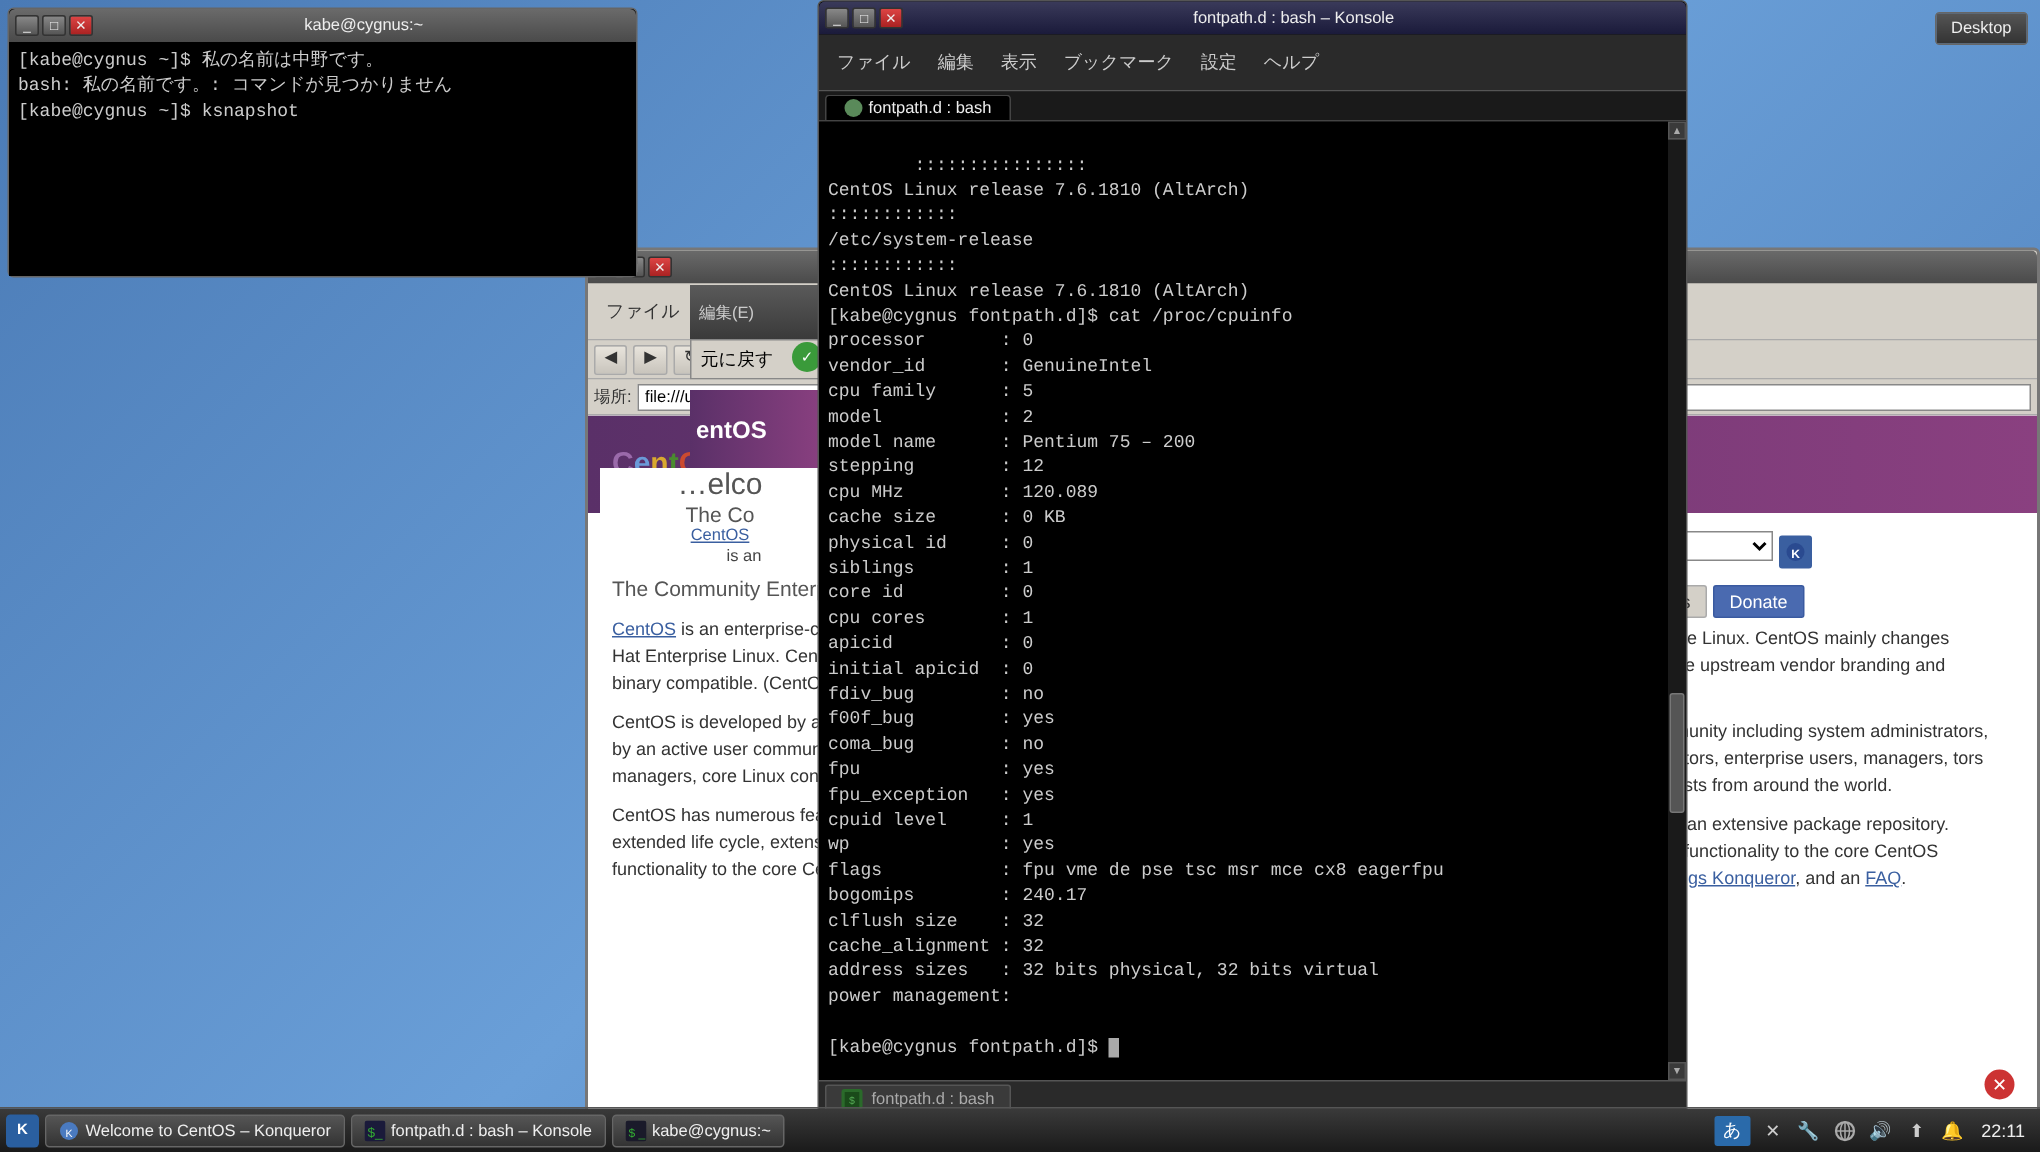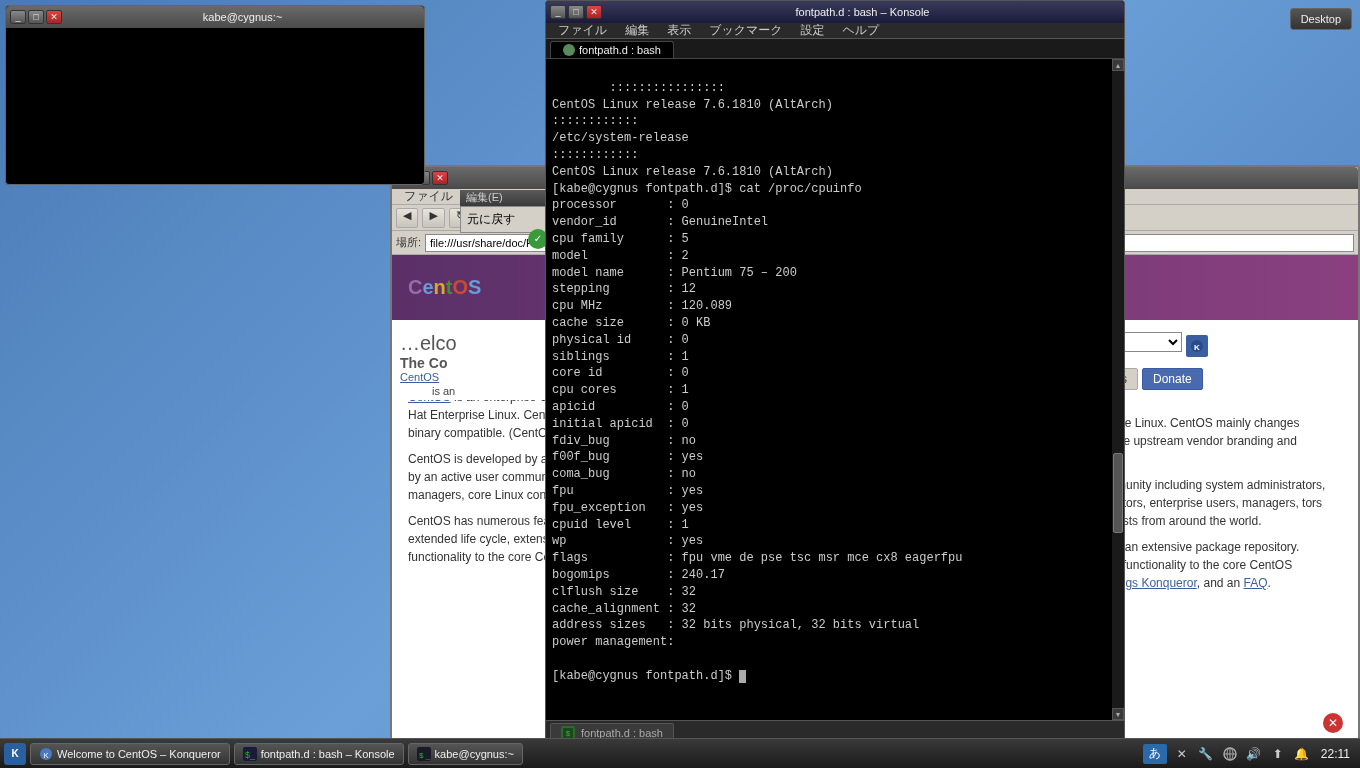--- a/index.html
+++ b/index.html
@@ -197,21 +197,21 @@
     .title-btn-close {
       background: linear-gradient(to bottom, #d44, #a22);
     }
 
     .title-btn-min {
       background: linear-gradient(to bottom, #888, #555);
     }
 
     
     .menu-bar {
-      height: 16px;
+      height: 38px;
       background: #d4d0c8;
       display: flex;
       align-items: center;
       padding: 0 4px;
       gap: 2px;
       border-bottom: 1px solid #aaa;
       flex-shrink: 0;
       font-family: Liberation Mono, monospace;
     }
 
@@ -479,20 +479,24 @@
 
   <div class="window-terminal1">
     <div class="title-bar">
       <div class="title-controls">
         <div class="title-btn title-btn-min">_</div>
         <div class="title-btn">□</div>
         <div class="title-btn title-btn-close">✕</div>
       </div>
       <div class="title-text">kabe@cygnus:~</div>
     </div>
+    <div class="terminal-content">[kabe@cygnus ~]$ 私の名前は中野です。
+bash: 私の名前です。: コマンドが見つかりません
+[kabe@cygnus ~]$ ksnapshot
+</div>
   </div>
 
   <div class="konq-full">
     <div class="title-bar">
       <div class="title-controls">
         <div class="title-btn title-btn-min">_</div>
         <div class="title-btn">□</div>
         <div class="title-btn title-btn-close">✕</div>
       </div>
       <div class="title-text">Welcome to CentOS – Konqueror</div>
@@ -550,21 +554,21 @@
               <select class="konq-dropdown">
                 <option>English</option>
               </select>
               <div style="width:22px;height:22px;background:#3a5fa0;border-radius:2px;display:flex;align-items:center;justify-content:center;">
                 <svg width="14" height="14" viewBox="0 0 14 14">
                   <circle cx="7" cy="7" r="6" fill="#2a4a90"></circle>
                   <text x="7" y="11" text-anchor="middle" fill="white" font-size="8" font-weight="bold">K</text>
                 </svg>
               </div>
             </div>
-            <div style="display:flex;gap:4px;margin-bottom:24px;">
+            <div style="display:flex;gap:4px;margin-bottom:4px;">
               <button class="bug-btn">Forums</button>
               <button class="bug-btn">Bugs</button>
               <button class="bug-btn bug-btn-donate">Donate</button>
             </div>
             <div class="page-text">
               r Red Hat Enterprise Linux. CentOS mainly changes packages to remove upstream vendor branding and artwork.
             </div>
             <div class="page-text">
               n active user community including system administrators, network administrators, enterprise users, managers, tors and Linux enthusiasts from around the world.
             </div>
@@ -575,36 +579,39 @@
 
               <div style="position:absolute;bottom:20px;right:15px;width:20px;height:20px;background:#cc3333;border-radius:50%;display:flex;align-items:center;justify-content:center;color:white;font-size:12px;">✕</div>
             </div>
           </div>
         </div>
       </div>
     </div>
   </div>
 
   <div style="position:absolute;top:190px;left:460px;width:100px;z-index:20;overflow:hidden;">
-    <div style="height:16px;background:linear-gradient(to bottom,#5a5a5a,#3a3a3a);display:flex;padding:0 6px;">
+    <div style="height:36px;background:linear-gradient(to bottom,#5a5a5a,#3a3a3a);display:flex;align-items:center;padding:0 6px;">
       <span style="color:#ccc;font-size:11px;">編集(E)</span>
     </div>
     <div style="background:#d4d0c8;border:1px solid #888;padding:2px;">
       <div class="edit-item">元に戻す</div>
     </div>
   </div>
 
   <div style="position:absolute;top:228px;left:528px;z-index:21;">
     <div class="green-circle">✓</div>
   </div>
 
-
-  <div style="position:absolute;top:332px;left:400px;width:160px;z-index:20;background:white;overflow:hidden;">
+  <div style="position:absolute;top:260px;left:460px;width:90px;height:55px;background:linear-gradient(to right,#5a3068,#8a4080);display:flex;align-items:center;padding:4px;z-index:20;overflow:hidden;">
+    <span style="color:white;font-size:16px;font-weight:bold;">entOS</span>
+  </div>
+
+  <div style="position:absolute;top:312px;left:400px;width:160px;z-index:20;background:white;overflow:hidden;text-align:center;">
     <div style="font-size:20px;color:#555;">…elco</div>
-    <div style="font-size:14px;color:#555;font-weight:bold;">The Co</div>
+    <div style="font-size:14px;color:#555;">The Co</div>
     <div style="font-size:11px;color:#3a5fa0;text-decoration:underline;cursor:pointer;">CentOS</div>
     <div style="font-size:11px;color:#444;line-height:1.5;margin-left:32px;"> is an</div>
   </div>
 
   <div class="window-konsole">
     <div class="title-bar title-bar-dark">
       <div class="title-controls">
         <div class="title-btn title-btn-min">_</div>
         <div class="title-btn">□</div>
         <div class="title-btn title-btn-close">✕</div>

